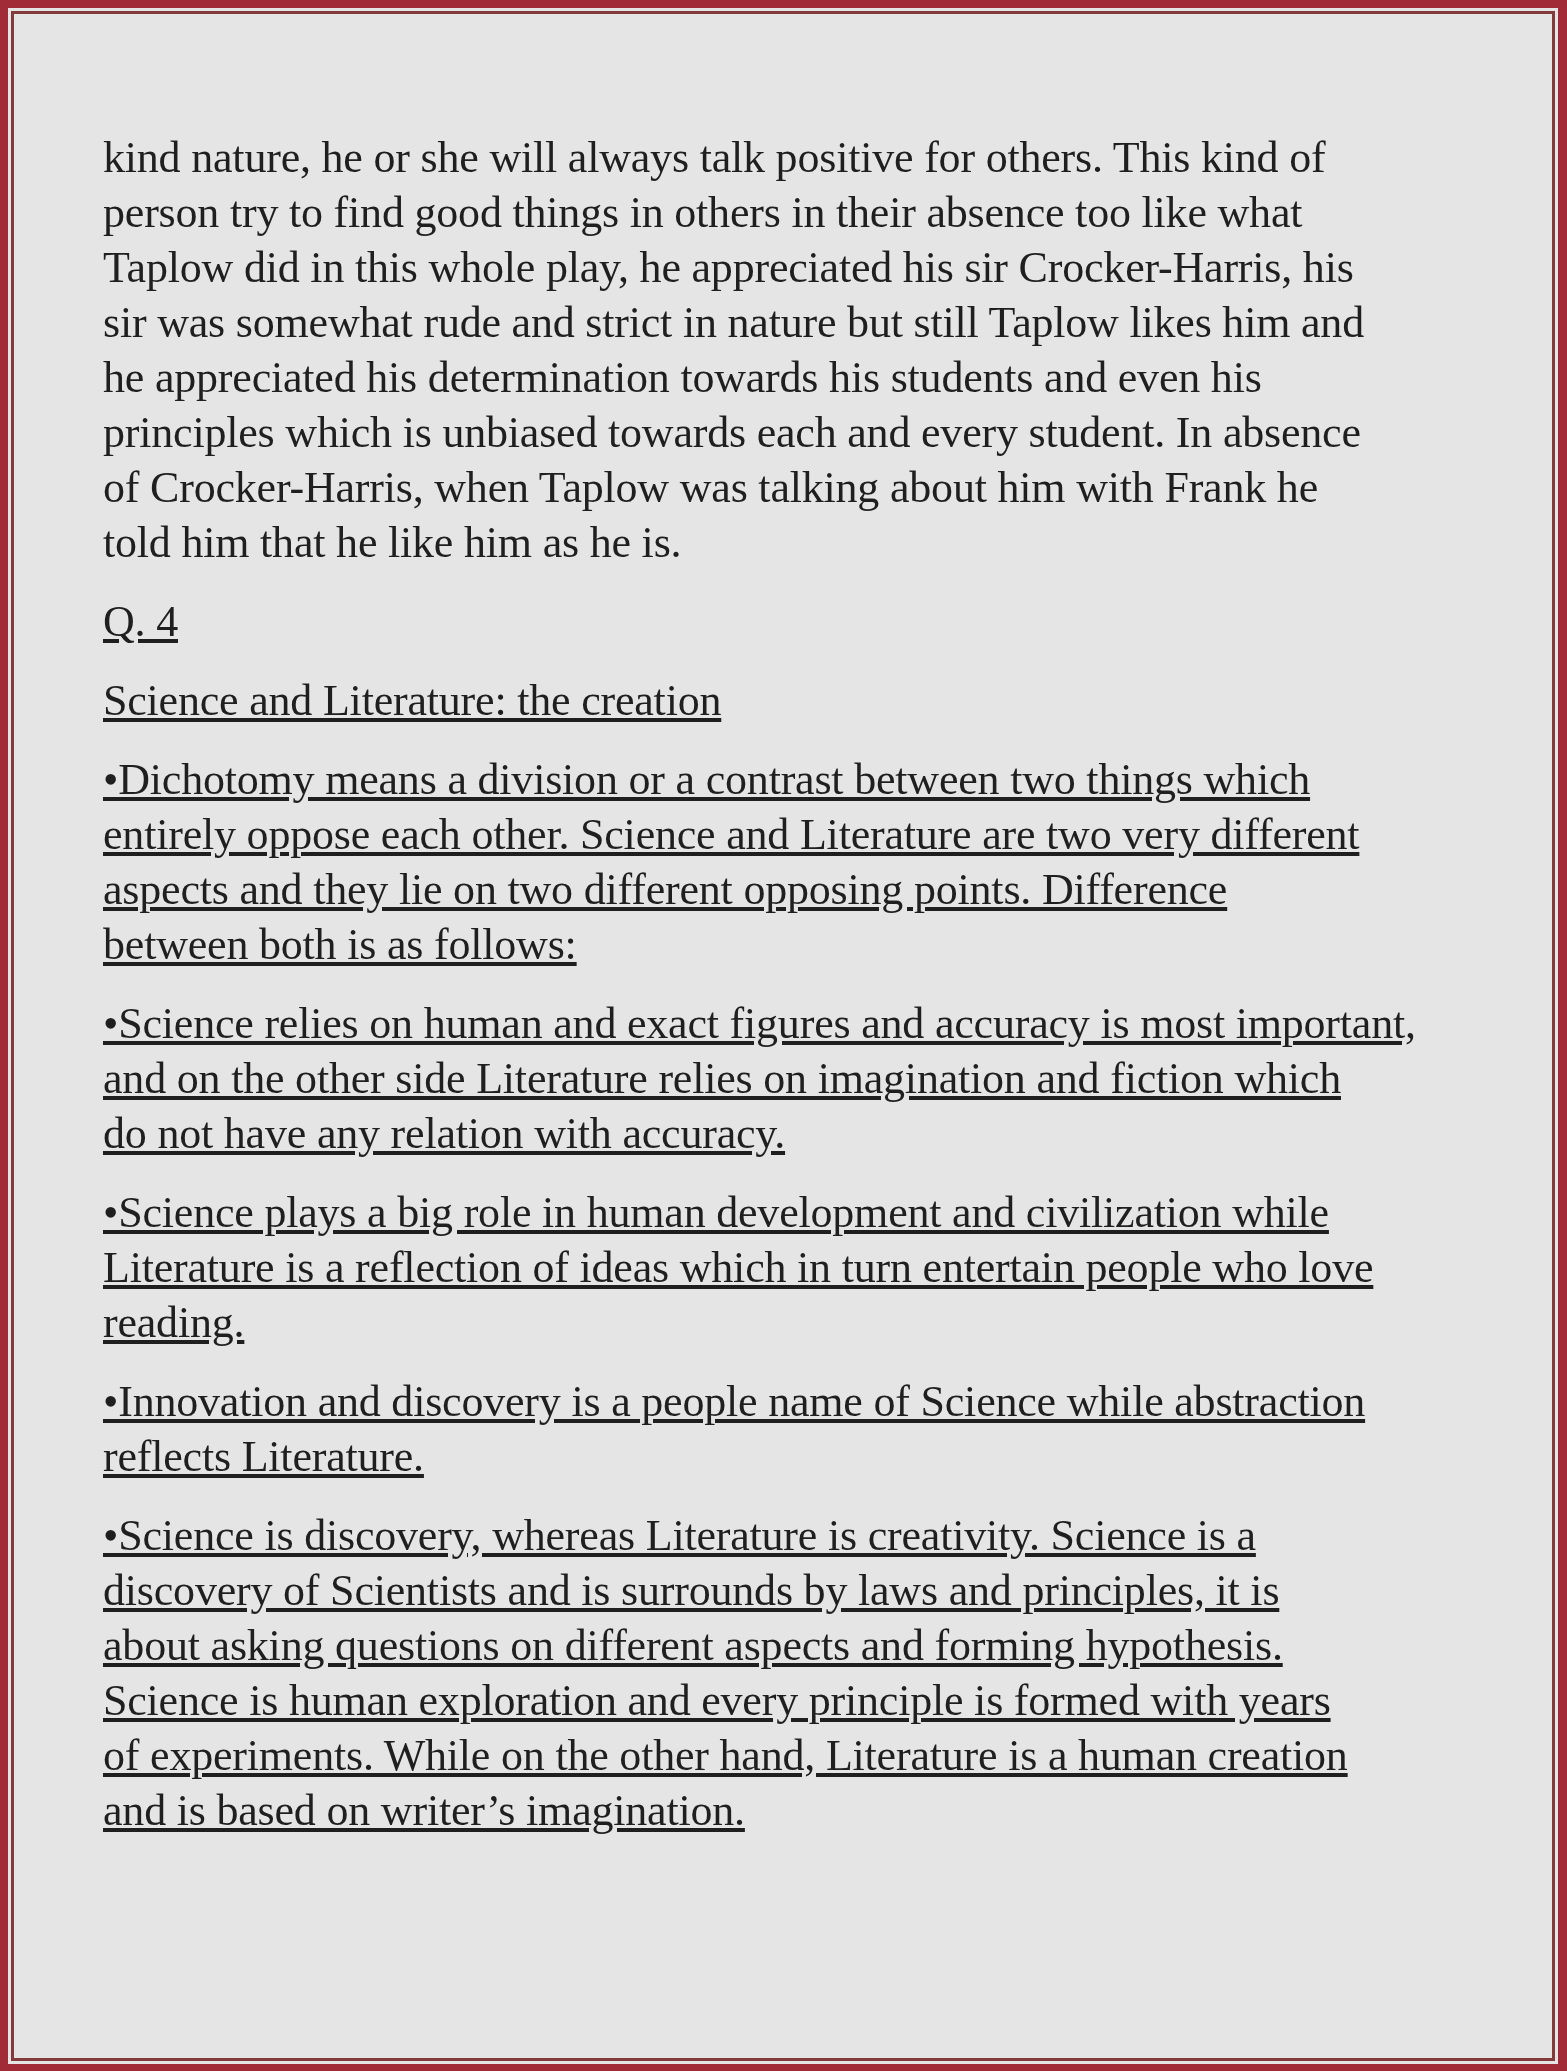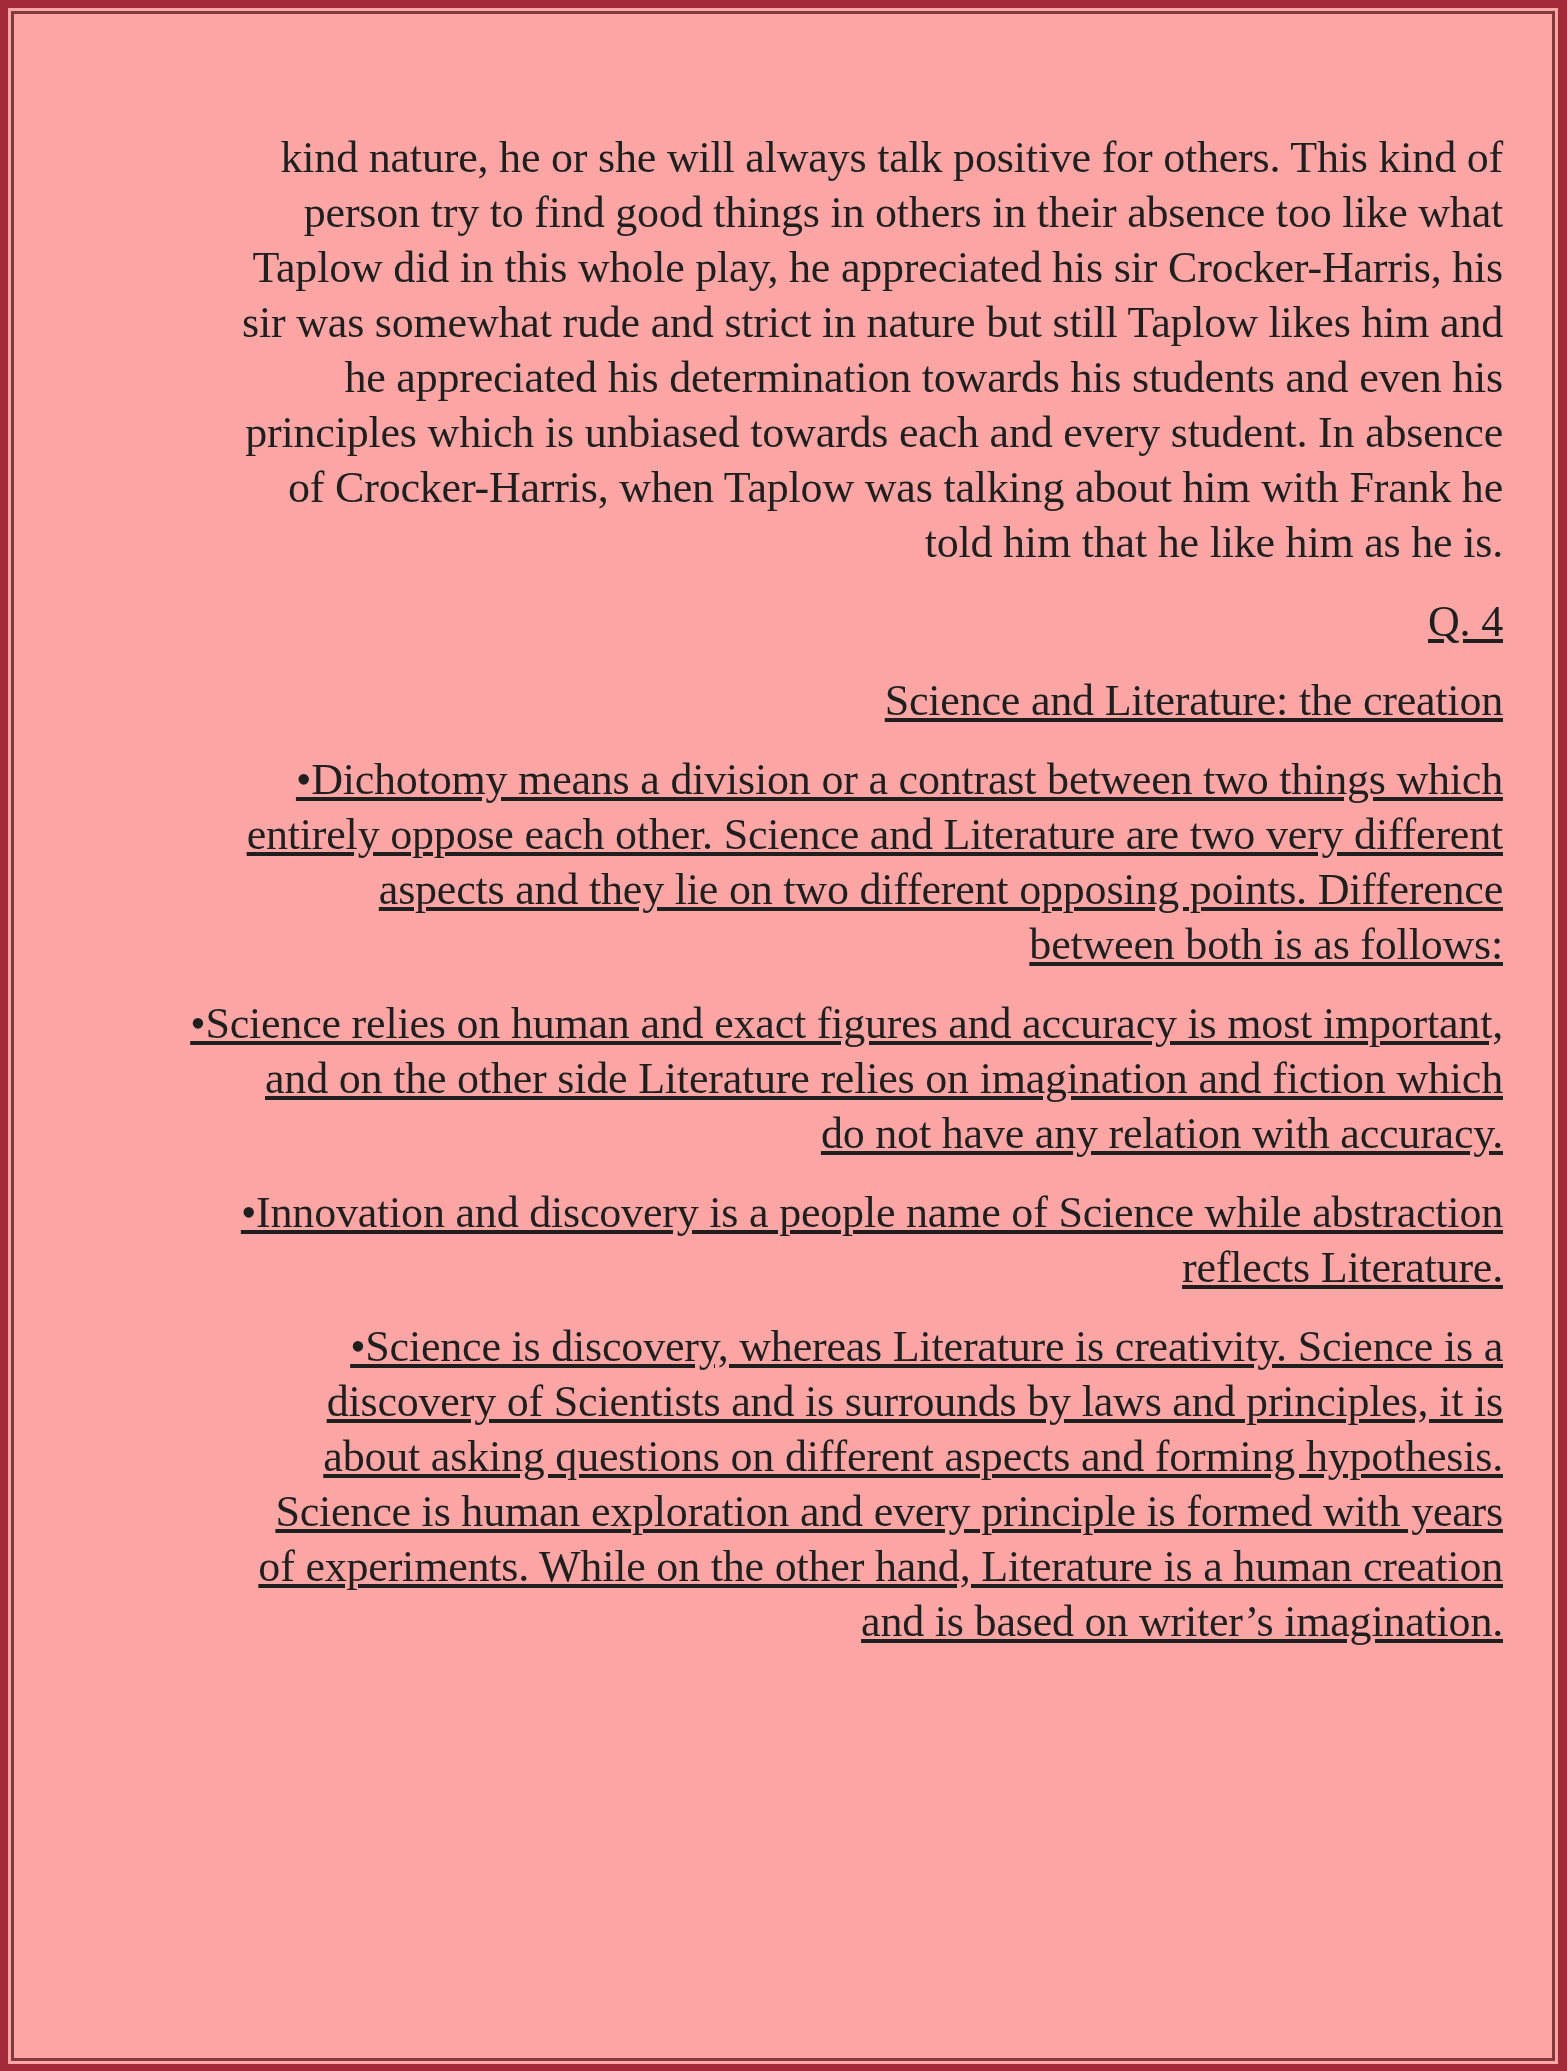--- a/index.html
+++ b/index.html
@@ -12,22 +12,21 @@
     height: 2071px;
     background: #a12c38;
     overflow: hidden;
   }
   .page {
     position: absolute;
     top: 8px;
     left: 8px;
     right: 9px;
     bottom: 7px;
-    background: #fca5a5;
-    text-align: right;
+    background: #e5e5e5;
   }
   .inner-frame {
     position: absolute;
     top: 3px;
     left: 3px;
     right: 3px;
     bottom: 3px;
     border: 3px solid #823a3a;
     pointer-events: none;
   }
@@ -68,20 +67,23 @@
 told him that he like him as he is.</p>
       <p>Q. 4</p>
       <p>Science and Literature: the creation</p>
       <p>•Dichotomy means a division or a contrast between two things which
 entirely oppose each other. Science and Literature are two very different
 aspects and they lie on two different opposing points. Difference
 between both is as follows:</p>
       <p>•Science relies on human and exact figures and accuracy is most important,
 and on the other side Literature relies on imagination and fiction which
 do not have any relation with accuracy.</p>
+      <p>•Science plays a big role in human development and civilization while
+Literature is a reflection of ideas which in turn entertain people who love
+reading.</p>
       <p>•Innovation and discovery is a people name of Science while abstraction
 reflects Literature.</p>
       <p>•Science is discovery, whereas Literature is creativity. Science is a
 discovery of Scientists and is surrounds by laws and principles, it is
 about asking questions on different aspects and forming hypothesis.
 Science is human exploration and every principle is formed with years
 of experiments. While on the other hand, Literature is a human creation
 and is based on writer’s imagination.</p>
     </div>
   </div>

